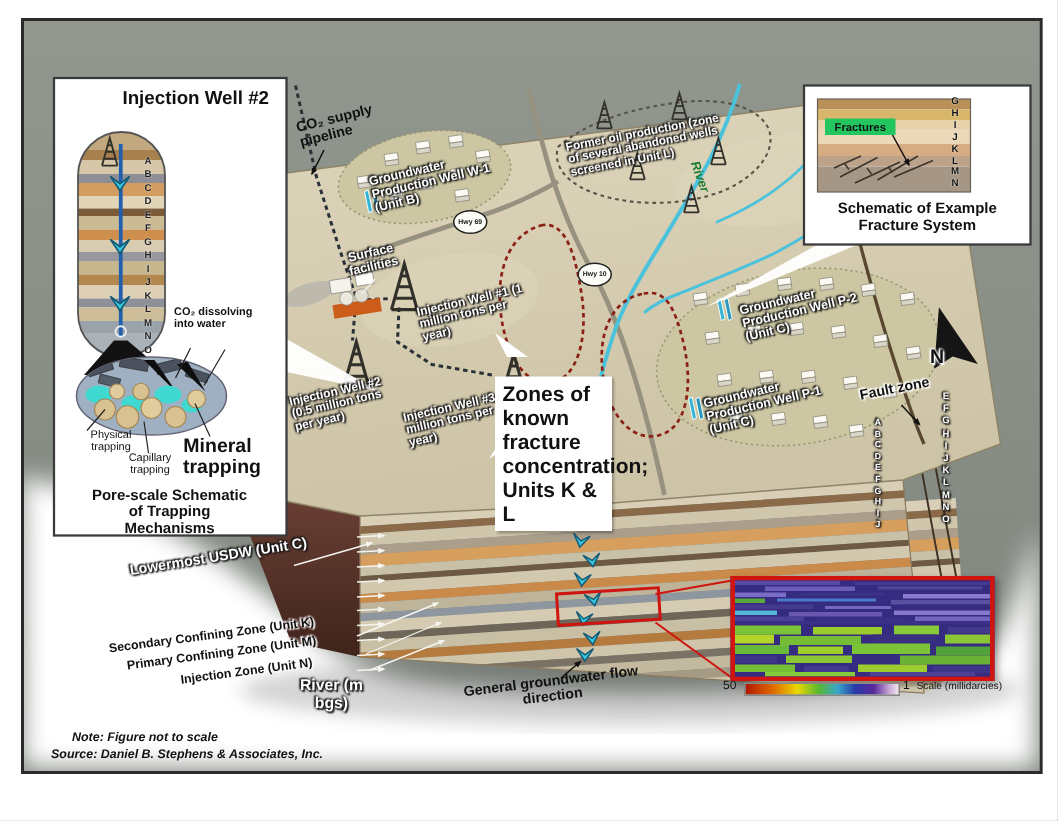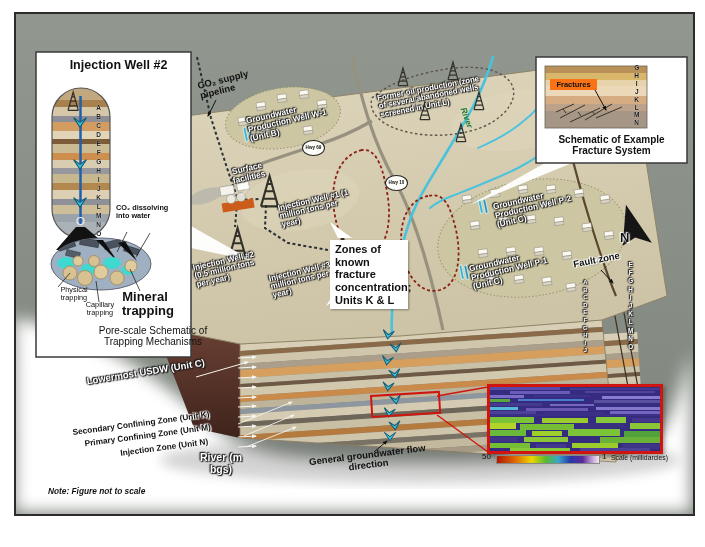--- a/index.html
+++ b/index.html
@@ -345,21 +345,21 @@
           <g stroke="#3a332a" stroke-width="1">
             <path d="M560,118 L585,105 M570,122 L600,108 M585,120 L612,104 M556,112 L574,104 M596,118 L622,107 M563,109 l3,4 M578,112 l3,4 M592,111 l3,4"></path>
           </g>
         </g>
         <rect x="545" y="66" width="102" height="62" fill="none" stroke="#6a6155" stroke-width="0.8"></rect>
         <line x1="595" y1="90" x2="606" y2="110" stroke="#111" stroke-width="1" marker-end="url(#ab)"></line>
       </g>
     </svg>
   </div>
 
-  <div class="lbl c" style="left:56px;top:58px;width:125px;font-size:12.5px;font-weight:bold;color:#111;">Injection Well #2</div>
+  <div class="lbl c" style="left:68px;top:58px;width:125px;font-size:12.5px;font-weight:bold;color:#111;">Injection Well #2</div>
   <div class="lbl col" style="left:96px;top:103px;font-size:6.5px;font-weight:bold;color:#222;line-height:9px;text-shadow:0 0 1px #fff;">
       <div>A</div>
       <div>B</div>
       <div>C</div>
       <div>D</div>
       <div>E</div>
       <div>F</div>
       <div>G</div>
       <div>H</div>
       <div>I</div>
@@ -367,23 +367,23 @@
       <div>K</div>
       <div>L</div>
       <div>M</div>
       <div>N</div>
       <div>O</div>
     </div>
   <div class="lbl" style="left:116px;top:204px;width:54px;font-size:7.3px;font-weight:bold;color:#111;line-height:1.08;">CO₂ dissolving into water</div>
   <div class="lbl c" style="left:52px;top:286px;width:44px;font-size:7.3px;font-weight:normal;color:#111;line-height:1.08;">Physical trapping</div>
   <div class="lbl c" style="left:76px;top:301px;width:48px;font-size:7.3px;font-weight:normal;color:#111;line-height:1.08;">Capillary trapping</div>
   <div class="lbl c" style="left:122px;top:290px;width:46px;font-size:13px;font-weight:bold;color:#111;line-height:1.08;">Mineral trapping</div>
-  <div class="lbl c" style="left:58px;top:325px;width:110px;font-size:10px;font-weight:normal;color:#111;line-height:1.1;margin-left:40px;">Pore-scale Schematic of Trapping Mechanisms</div>
-
-  <div class="lbl c" style="left:550px;top:79px;width:47px;background:#f97316;font-size:7.5px;font-weight:bold;color:#111;padding:1px 0;">Fractures</div>
+  <div class="lbl c" style="left:58px;top:325px;width:110px;font-size:10px;font-weight:bold;color:#111;line-height:1.1;">Pore-scale Schematic of Trapping Mechanisms</div>
+
+  <div class="lbl c" style="left:550px;top:79px;width:47px;background:#22c55e;font-size:7.5px;font-weight:bold;color:#111;padding:1px 0;">Fractures</div>
   <div class="lbl col" style="left:634px;top:64px;font-size:6.5px;font-weight:bold;color:#111;line-height:7.9px;text-shadow:0 0 1px #fff;">
       <div>G</div>
       <div>H</div>
       <div>I</div>
       <div>J</div>
       <div>K</div>
       <div>L</div>
       <div>M</div>
       <div>N</div>
     </div>
@@ -396,21 +396,21 @@
   <div class="hwy" style="left:302px;top:140px;width:21px;height:14px;font-size:4.6px;line-height:1;">
       <span>Hwy 69</span>
     </div>
   <div class="hwy" style="left:385px;top:175px;width:21px;height:14px;font-size:4.6px;line-height:1;">
       <span>Hwy 10</span>
     </div>
   <div class="lbl w c" style="left:218px;top:164px;width:60px;font-size:8.3px;line-height:1.05;transform:rotate(-13deg);">Surface facilities</div>
   <div class="lbl w" style="left:279px;top:196px;width:76px;font-size:8px;line-height:1.05;transform:rotate(-13deg);">Injection Well #1 (1 million tons per year)</div>
   <div class="lbl w" style="left:194px;top:256px;width:74px;font-size:8px;line-height:1.05;transform:rotate(-13deg);">Injection Well #2 (0.5 million tons per year)</div>
   <div class="lbl w" style="left:270px;top:266px;width:80px;font-size:8px;line-height:1.05;transform:rotate(-13deg);">Injection Well #3 (0.5 million tons per year)</div>
-  <div class="lbl callout-box" style="left:330px;top:240px;width:68px;font-size:11px;line-height:1.15;padding:3px 5px;">Zones of known fracture concentration; Units K &amp; L</div>
+  <div class="lbl callout-box" style="left:330px;top:251px;width:68px;font-size:14px;line-height:1.15;padding:3px 5px;">Zones of known fracture concentration; Units K &amp; L</div>
   <div class="lbl w" style="left:494px;top:193px;width:84px;font-size:8.3px;line-height:1.08;transform:rotate(-13deg);">Groundwater Production Well P-2 (Unit C)</div>
   <div class="lbl w" style="left:470px;top:255px;width:84px;font-size:8.3px;line-height:1.08;transform:rotate(-13deg);">Groundwater Production Well P-1 (Unit C)</div>
   <div class="lbl b" style="left:573px;top:254px;font-size:9.5px;white-space:nowrap;transform:rotate(-11deg);">Fault zone</div>
   <div class="lbl b" style="left:620px;top:230px;font-size:13px;">N</div>
 
   <div class="lbl w" style="left:86px;top:366px;font-size:9.5px;white-space:nowrap;transform:rotate(-9deg);">Lowermost USDW (Unit C)</div>
   <div class="lbl b" style="left:72px;top:418px;font-size:8.3px;white-space:nowrap;transform:rotate(-7.5deg);">Secondary Confining Zone (Unit K)</div>
   <div class="lbl b" style="left:84px;top:430px;font-size:8.3px;white-space:nowrap;transform:rotate(-7.5deg);">Primary Confining Zone (Unit M)</div>
   <div class="lbl b" style="left:120px;top:442px;font-size:8.3px;white-space:nowrap;transform:rotate(-7.5deg);">Injection Zone (Unit N)</div>
   <div class="lbl w c" style="left:198px;top:452px;width:46px;font-size:10.5px;line-height:1.1;">River (m bgs)</div>
@@ -490,13 +490,17 @@
   </div>
   <div class="lbl" style="left:482px;top:452px;font-size:8px;color:#111;">50</div>
   <div id="scalebar"></div>
   <div class="lbl" style="left:602px;top:452px;font-size:8px;color:#111;">1</div>
   <div class="lbl" style="left:611px;top:454px;font-size:6.8px;color:#111;">Scale (millidarcies)</div>
 
   <div class="lbl" style="left:48px;top:486px;font-size:8.3px;color:#111;">
     <span class="i" style="font-weight:bold;">Note:</span>
     <span class="i">Figure not to scale</span>
   </div>
+  <div class="lbl" style="left:34px;top:497px;font-size:8.3px;color:#111;">
+    <span class="i" style="font-weight:bold;">Source:</span>
+    <span class="i">Daniel B. Stephens &amp; Associates, Inc.</span>
+  </div>
 </div>
 
 </body></html>

